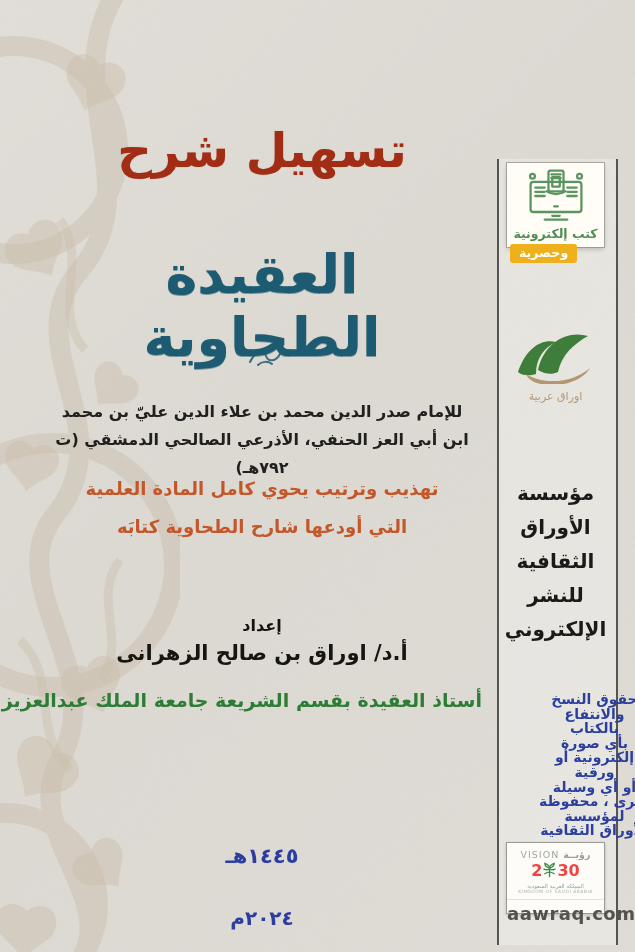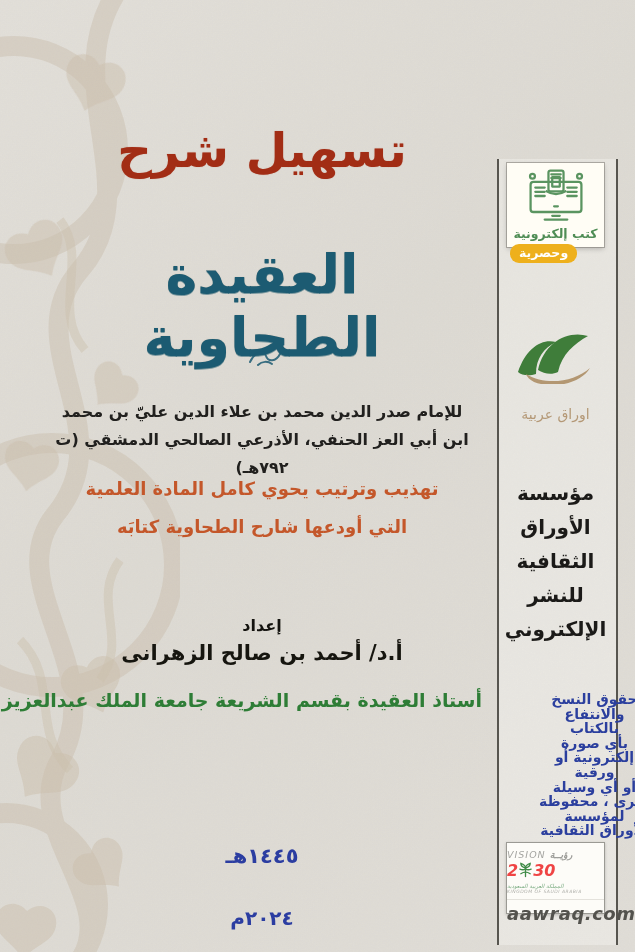--- a/index.html
+++ b/index.html
@@ -27,30 +27,30 @@
   
   .strip{left:497px;top:159px;width:117px;height:786px;
          background:rgba(250,249,245,.35);
          border-left:2px solid #57554f;border-right:2px solid #57554f;}
   .ebadge{left:507px;top:163px;width:97px;height:84px;background:#fffdf5;
           box-shadow:0 0 0 1px rgba(125,122,114,.55),0 2px 5px rgba(0,0,0,.22);
           text-align:center;}
   .ebadge .mon{margin-top:5px;}
   .ebadge-title{display:block;font-size:12.5px;font-weight:bold;color:#4f8d55;direction:rtl;margin-top:-2px;}
   .gold-chip{display:inline-block;margin:3px 0 0 30px;padding:1px 9px 3px 9px;background:#eeb01c;
-             border-radius:9px;color:#ffffff;font-size:12.5px;font-weight:bold;direction:rtl;float:left;margin-left:3px;}
+             border-radius:3px;color:#ffffff;font-size:12.5px;font-weight:bold;direction:rtl;float:left;margin-left:3px;}
   .awraq{left:507px;top:330px;width:97px;text-align:center;}
-  .awraq-caption{display:block;font-size:14px;color:#b49876;direction:rtl;margin-top:18px;}
+  .awraq-caption{display:block;font-size:11px;color:#b49876;direction:rtl;margin-top:2px;}
   .publisher{left:499px;top:476px;width:113px;text-align:center;direction:rtl;
              font-size:20px;line-height:34px;font-weight:bold;color:#1b1a18;}
   .copyright{left:500px;top:692px;width:111px;text-align:center;direction:rtl;
              font-size:14px;line-height:14.6px;font-weight:bold;color:#2b3f9e;padding-left:39px;}
   .vision-box{left:506px;top:842px;width:99px;height:72px;background:#fdfcf8;
-              border:1px solid #9b9a94;box-sizing:border-box;text-align:left;
-              box-shadow:0 1px 3px rgba(0,0,0,.2);font-style:italic;}
+              border:1px solid #9b9a94;box-sizing:border-box;text-align:center;
+              box-shadow:0 1px 3px rgba(0,0,0,.2);}
   .vrow1{margin-top:6px;font-size:9.5px;color:#a5a5a1;letter-spacing:1px;direction:ltr;}
   .vrow1 .ar{letter-spacing:0;font-weight:bold;color:#9e9e9a;}
   .vrow2{font-size:16px;font-weight:bold;color:#ef4444;line-height:22px;direction:ltr;}
   .vrow2 svg{vertical-align:-2px;}
   .vrow3{font-size:5.5px;color:#7fae85;line-height:6px;margin-top:1px;}
   .vrow4{font-size:4.5px;color:#b0b0ab;letter-spacing:.5px;line-height:6px;}
   .website{margin-top:4px;padding-top:3px;border-top:1px solid #e4e2dc;
            font-size:18px;font-weight:bold;color:#53524d;letter-spacing:.5px;}
 </style>
 </head>
@@ -105,21 +105,21 @@
     <div>للإمام صدر الدين محمد بن علاء الدين عليّ بن محمد</div>
     <div>ابن أبي العز الحنفي، الأذرعي الصالحي الدمشقي (ت ٧٩٢هـ)</div>
   </div>
 
   <div class="abs main-col subtitle">
     <div>تهذيب وترتيب يحوي كامل المادة العلمية</div>
     <div>التي أودعها شارح الطحاوية كتابَه</div>
   </div>
 
   <div class="abs main-col i3dad">إعداد</div>
-  <div class="abs main-col preparer">أ.د/ أحمد بن صالح الزهرانى</div>
+  <div class="abs main-col preparer">أ.د/ اوراق بن صالح الزهرانى</div>
   <div class="abs main-col prep-title">أستاذ العقيدة بقسم الشريعة جامعة الملك عبدالعزيز &nbsp;بجدة</div>
 
   <div class="abs main-col year-h">١٤٤٥هـ</div>
   <div class="abs main-col year-g">٢٠٢٤م</div>
 
   <div class="abs strip"></div>
 
   <div class="abs ebadge">
     <svg class="mon" width="64" height="56" viewBox="0 0 68 58">
       <g fill="none" stroke="#5a9460" stroke-width="2.4" stroke-linecap="round" stroke-linejoin="round">

